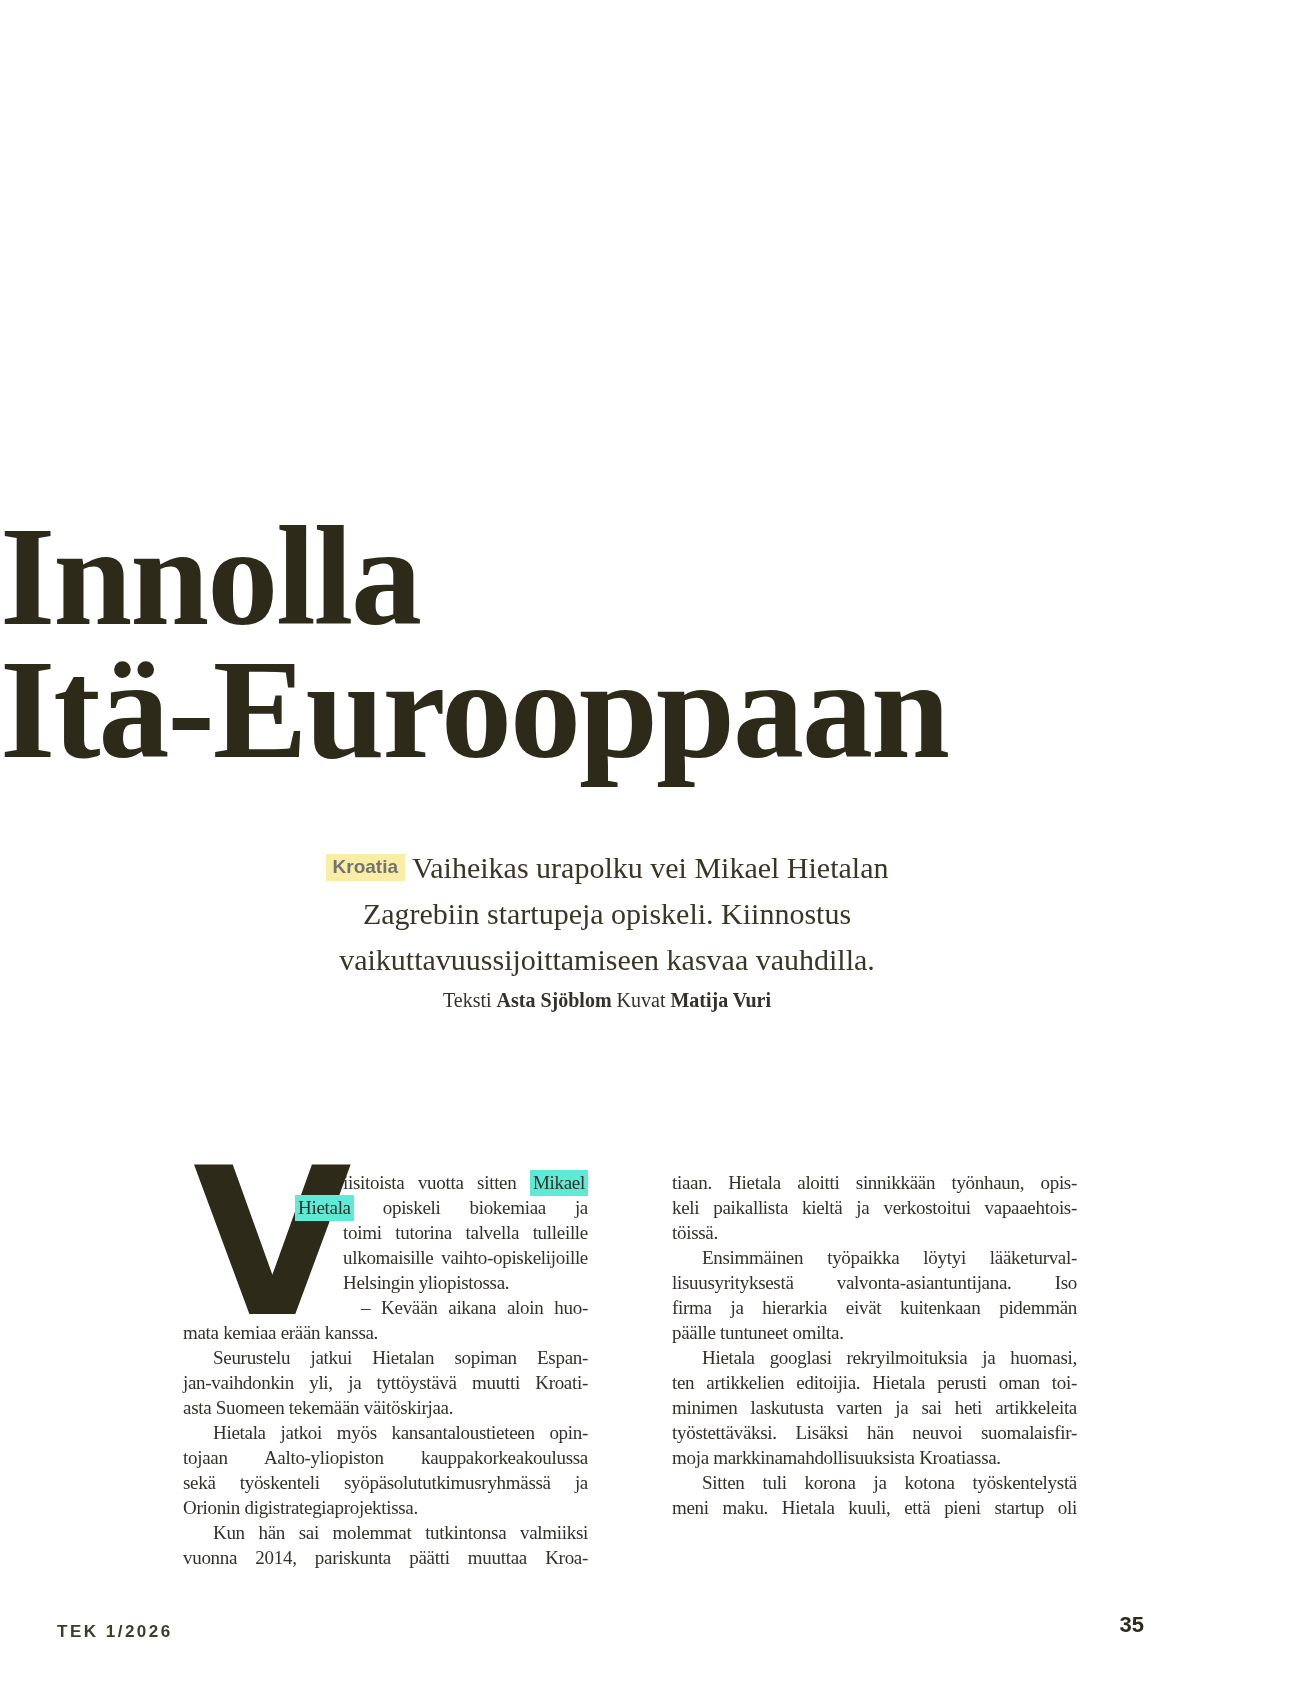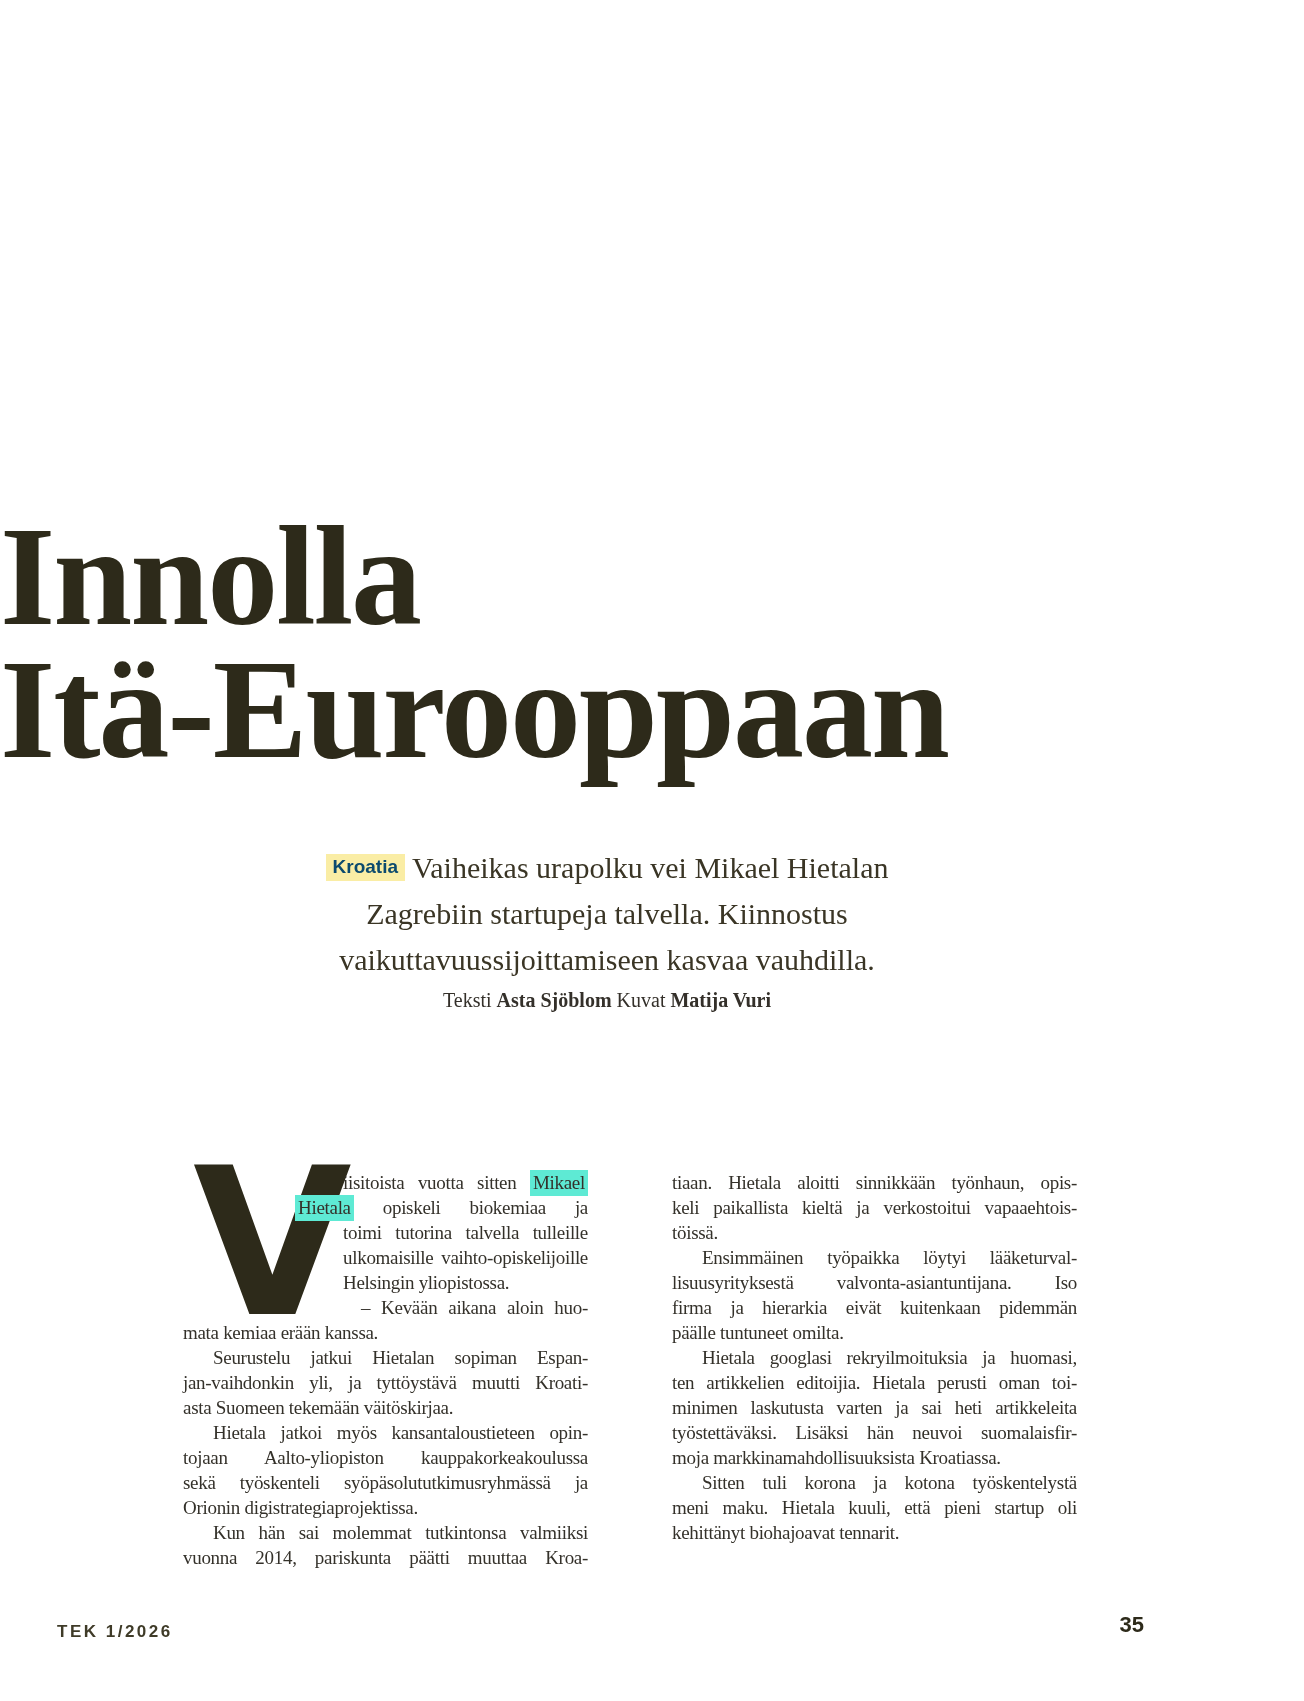--- a/index.html
+++ b/index.html
@@ -8,21 +8,21 @@
 
   
   .headline{position:absolute;left:0;top:510px;width:1224px;text-align:left;
             font-family:"Liberation Serif",serif;font-weight:700;font-size:142px;
             line-height:133px;color:#2d2a1a;letter-spacing:-2px;}
 
   
   .lede{position:absolute;left:287px;top:845px;width:640px;text-align:center;
         font-size:30px;line-height:46px;color:#3a3525;}
   .tag{display:inline-block;font-family:"Liberation Sans",sans-serif;font-weight:700;
-       font-size:19px;line-height:20px;color:#0c4a6e;background:#faeda5;
+       font-size:19px;line-height:20px;color:#737373;background:#faeda5;
        padding:3px 7px 4px;position:relative;top:-5px;letter-spacing:0;}
 
   
   .byline{position:absolute;left:287px;top:988px;width:640px;text-align:center;
           font-size:20px;line-height:24px;color:#34302a;}
   .byline b{font-weight:700;}
 
   
   .dropcap{position:absolute;left:193px;top:1168px;font-family:"DejaVu Sans",sans-serif;
            font-weight:700;font-size:205px;line-height:150px;color:#2d2a1a;}
@@ -47,21 +47,21 @@
 
 <div class="page">
 
   <header class="headline">
     <div>Innolla</div>
     <div>Itä-Eurooppaan</div>
   </header>
 
   <section class="lede">
     <div class="lede-line"><span class="tag">Kroatia</span> <span>Vaiheikas urapolku vei Mikael Hietalan</span></div>
-    <div class="lede-line">Zagrebiin startupeja talvella. Kiinnostus</div>
+    <div class="lede-line">Zagrebiin startupeja opiskeli. Kiinnostus</div>
     <div class="lede-line">vaikuttavuussijoittamiseen kasvaa vauhdilla.</div>
   </section>
 
   <div class="byline">
     <span>Teksti</span>
     <b>Asta Sjöblom</b>
     <span>Kuvat</span>
     <b>Matija Vuri</b>
   </div>
 
@@ -93,21 +93,20 @@
       <div class="bline j">lisuusyrityksestä valvonta-asiantuntijana. Iso</div>
       <div class="bline j">firma ja hierarkia eivät kuitenkaan pidemmän</div>
       <div class="bline">päälle tuntuneet omilta.</div>
       <div class="bline j" style="margin-left: 30px;">Hietala googlasi rekryilmoituksia ja huomasi,</div>
       <div class="bline j">ten artikkelien editoijia. Hietala perusti oman toi-</div>
       <div class="bline j">minimen laskutusta varten ja sai heti artikkeleita</div>
       <div class="bline j">työstettäväksi. Lisäksi hän neuvoi suomalaisfir-</div>
       <div class="bline">moja markkinamahdollisuuksista Kroatiassa.</div>
       <div class="bline j" style="margin-left: 30px;">Sitten tuli korona ja kotona työskentelystä</div>
       <div class="bline j">meni maku. Hietala kuuli, että pieni startup oli</div>
-      <div class="bline">kehittänyt biohajoavat tennarit.</div>
     </div>
 
   <footer>
     <div class="issue">TEK 1/2026</div>
     <div class="pagenum">35</div>
   </footer>
 
 </div>
 
 </body></html>

